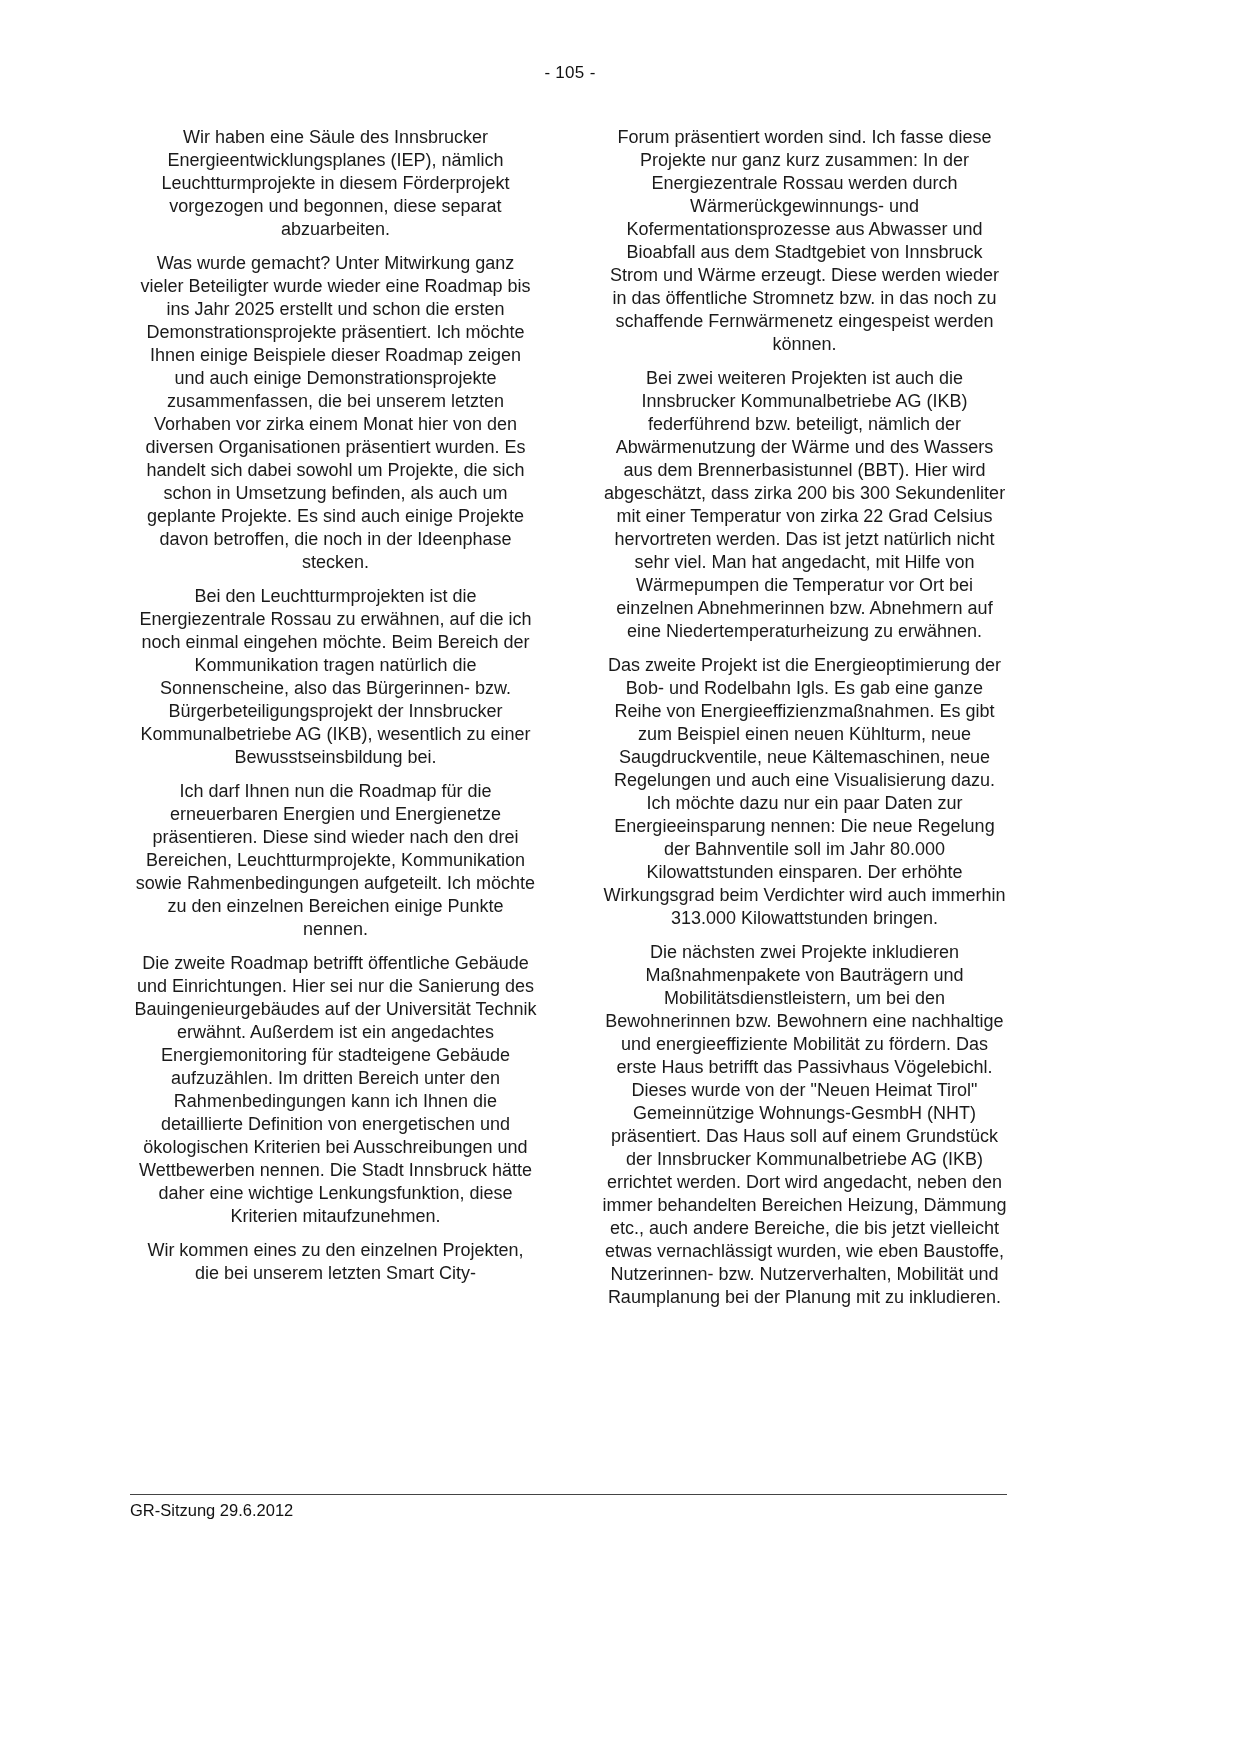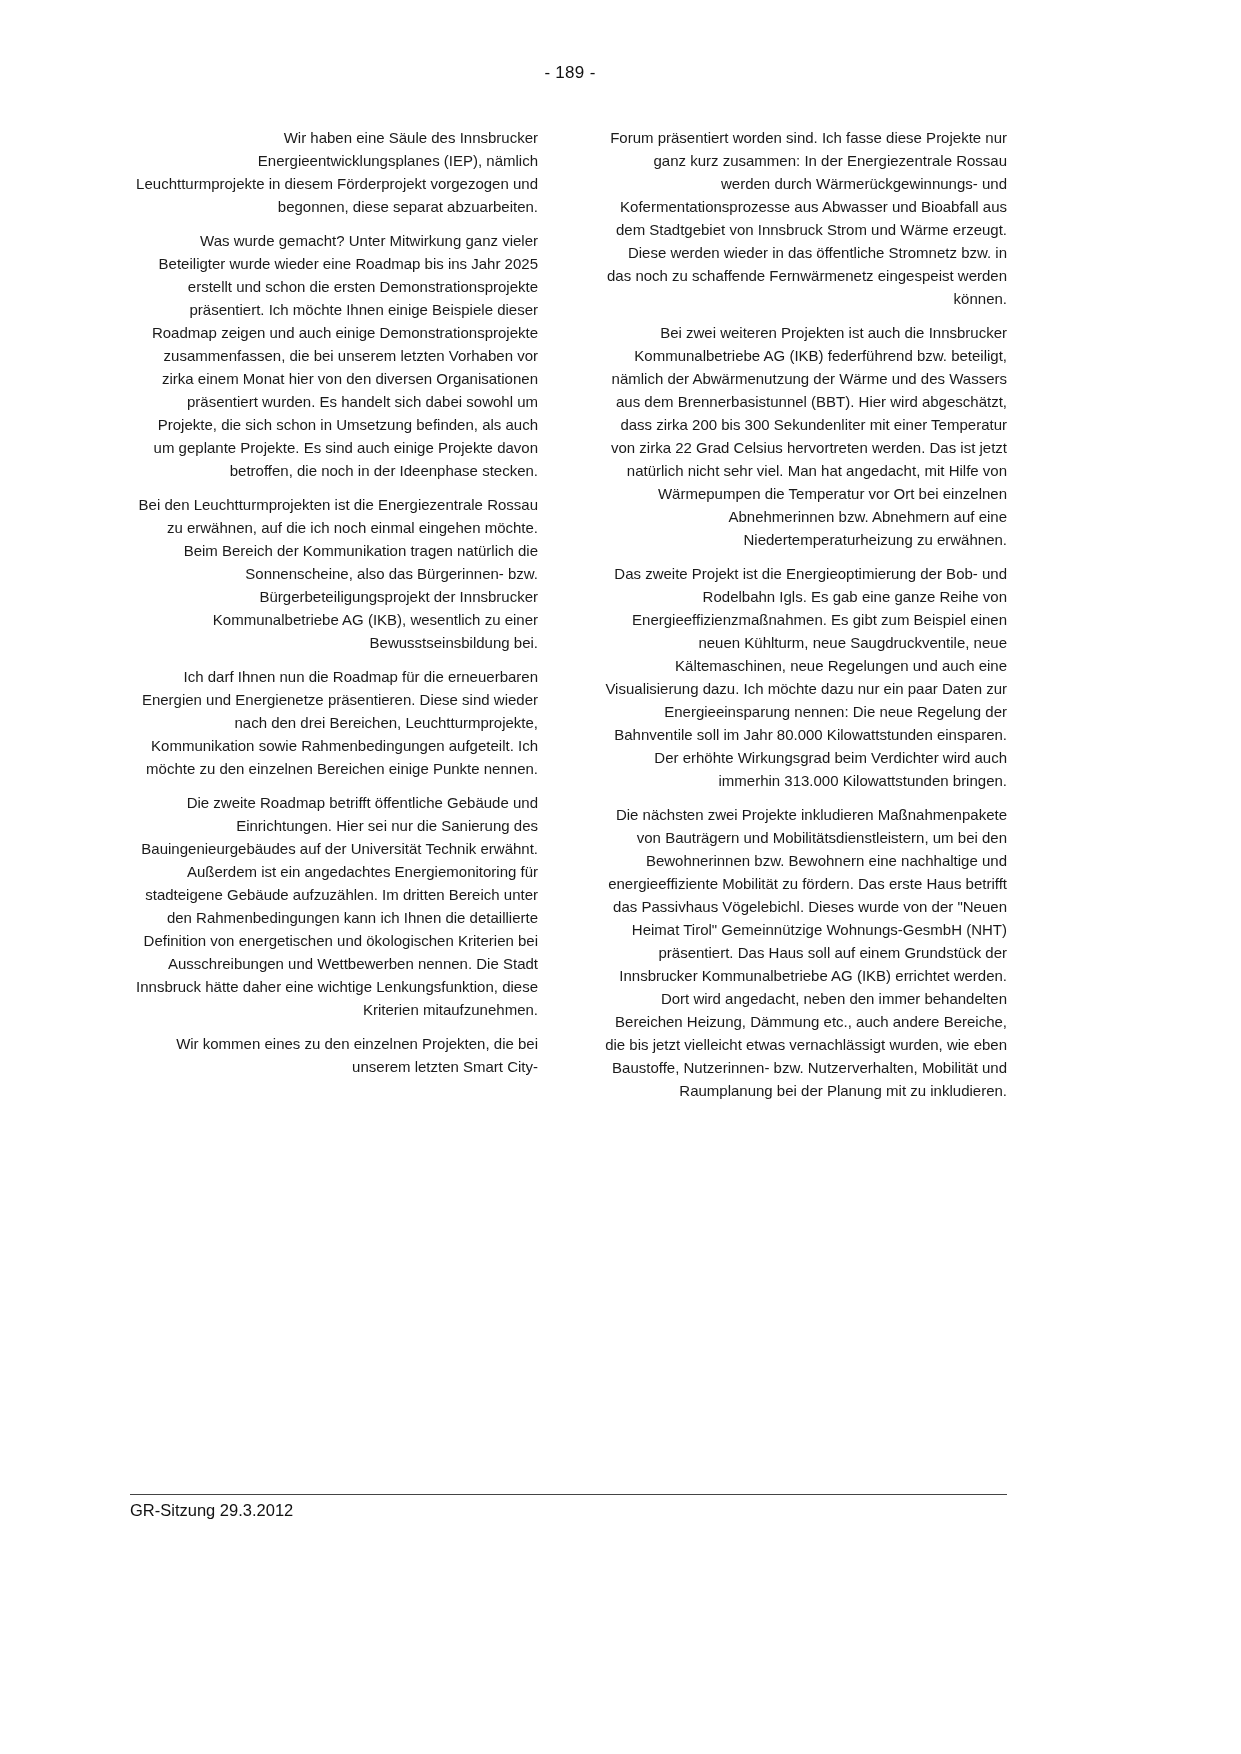--- a/index.html
+++ b/index.html
@@ -34,23 +34,23 @@
   .columns {
     position: absolute;
     top: 126px;
     left: 133px;
     width: 874px;
     display: flex;
     gap: 64px;
   }
   .column {
     width: 405px;
-    font-size: 15px;
+    font-size: 18px;
     line-height: 23px;
-    text-align: right;
+    text-align: center;
     hyphens: auto;
   }
   .column p {
     margin: 0 0 11px 0;
   }
   .footer {
     position: absolute;
     left: 130px;
     top: 1494px;
     width: 877px;
@@ -59,21 +59,21 @@
     font-size: 16.5px;
     line-height: 21px;
     color: #111111;
   }
 </style>
 </head>
 <body>
 
 <div class="page">
 
-  <div class="page-number">- 189 -</div>
+  <div class="page-number">- 105 -</div>
 
   <div class="columns">
 
     <div class="column">
       <p>Wir haben eine Säule des Innsbrucker Energieentwicklungsplanes (IEP), nämlich Leuchtturmprojekte in diesem Förderprojekt vorgezogen und begonnen, diese separat abzuarbeiten.</p>
       <p>Was wurde gemacht? Unter Mitwirkung ganz vieler Beteiligter wurde wieder eine Roadmap bis ins Jahr 2025 erstellt und schon die ersten Demonstrationsprojekte präsentiert. Ich möchte Ihnen einige Beispiele dieser Roadmap zeigen und auch einige Demonstrationsprojekte zusammenfassen, die bei unserem letzten Vorhaben vor zirka einem Monat hier von den diversen Organisationen präsentiert wurden. Es handelt sich dabei sowohl um Projekte, die sich schon in Umsetzung befinden, als auch um geplante Projekte. Es sind auch einige Projekte davon betroffen, die noch in der Ideenphase stecken.</p>
       <p>Bei den Leuchtturmprojekten ist die Energiezentrale Rossau zu erwähnen, auf die ich noch einmal eingehen möchte. Beim Bereich der Kommunikation tragen natürlich die Sonnenscheine, also das Bürgerinnen- bzw. Bürgerbeteiligungsprojekt der Innsbrucker Kommunalbetriebe AG (IKB), wesentlich zu einer Bewusstseinsbildung bei.</p>
       <p>Ich darf Ihnen nun die Roadmap für die erneuerbaren Energien und Energienetze präsentieren. Diese sind wieder nach den drei Bereichen, Leuchtturmprojekte, Kommunikation sowie Rahmenbedingungen aufgeteilt. Ich möchte zu den einzelnen Bereichen einige Punkte nennen.</p>
       <p>Die zweite Roadmap betrifft öffentliche Gebäude und Einrichtungen. Hier sei nur die Sanierung des Bauingenieurgebäudes auf der Universität Technik erwähnt. Außerdem ist ein angedachtes Energiemonitoring für stadteigene Gebäude aufzuzählen. Im dritten Bereich unter den Rahmenbedingungen kann ich Ihnen die detaillierte Definition von energetischen und ökologischen Kriterien bei Ausschreibungen und Wettbewerben nennen. Die Stadt Innsbruck hätte daher eine wichtige Lenkungsfunktion, diese Kriterien mitaufzunehmen.</p>
       <p>Wir kommen eines zu den einzelnen Projekten, die bei unserem letzten Smart City-</p>
@@ -82,16 +82,16 @@
     <div class="column">
       <p>Forum präsentiert worden sind. Ich fasse diese Projekte nur ganz kurz zusammen: In der Energiezentrale Rossau werden durch Wärmerückgewinnungs- und Kofermentationsprozesse aus Abwasser und Bioabfall aus dem Stadtgebiet von Innsbruck Strom und Wärme erzeugt. Diese werden wieder in das öffentliche Stromnetz bzw. in das noch zu schaffende Fernwärmenetz eingespeist werden können.</p>
       <p>Bei zwei weiteren Projekten ist auch die Innsbrucker Kommunalbetriebe AG (IKB) federführend bzw. beteiligt, nämlich der Abwärmenutzung der Wärme und des Wassers aus dem Brennerbasistunnel (BBT). Hier wird abgeschätzt, dass zirka 200 bis 300 Sekundenliter mit einer Temperatur von zirka 22 Grad Celsius hervortreten werden. Das ist jetzt natürlich nicht sehr viel. Man hat angedacht, mit Hilfe von Wärmepumpen die Temperatur vor Ort bei einzelnen Abnehmerinnen bzw. Abnehmern auf eine Niedertemperaturheizung zu erwähnen.</p>
       <p>Das zweite Projekt ist die Energieoptimierung der Bob- und Rodelbahn Igls. Es gab eine ganze Reihe von Energieeffizienzmaßnahmen. Es gibt zum Beispiel einen neuen Kühlturm, neue Saugdruckventile, neue Kältemaschinen, neue Regelungen und auch eine Visualisierung dazu. Ich möchte dazu nur ein paar Daten zur Energieeinsparung nennen: Die neue Regelung der Bahnventile soll im Jahr 80.000 Kilowattstunden einsparen. Der erhöhte Wirkungsgrad beim Verdichter wird auch immerhin 313.000 Kilowattstunden bringen.</p>
       <p>Die nächsten zwei Projekte inkludieren Maßnahmenpakete von Bauträgern und Mobilitätsdienstleistern, um bei den Bewohnerinnen bzw. Bewohnern eine nachhaltige und energieeffiziente Mobilität zu fördern. Das erste Haus betrifft das Passivhaus Vögelebichl. Dieses wurde von der "Neuen Heimat Tirol" Gemeinnützige Wohnungs-GesmbH (NHT) präsentiert. Das Haus soll auf einem Grundstück der Innsbrucker Kommunalbetriebe AG (IKB) errichtet werden. Dort wird angedacht, neben den immer behandelten Bereichen Heizung, Dämmung etc., auch andere Bereiche, die bis jetzt vielleicht etwas vernachlässigt wurden, wie eben Baustoffe, Nutzerinnen- bzw. Nutzerverhalten, Mobilität und Raumplanung bei der Planung mit zu inkludieren.</p>
     </div>
 
   </div>
 
   <div class="footer">
-    <span>GR-Sitzung 29.3.2012</span>
+    <span>GR-Sitzung 29.6.2012</span>
   </div>
 
 </div>
 
 </body></html>

